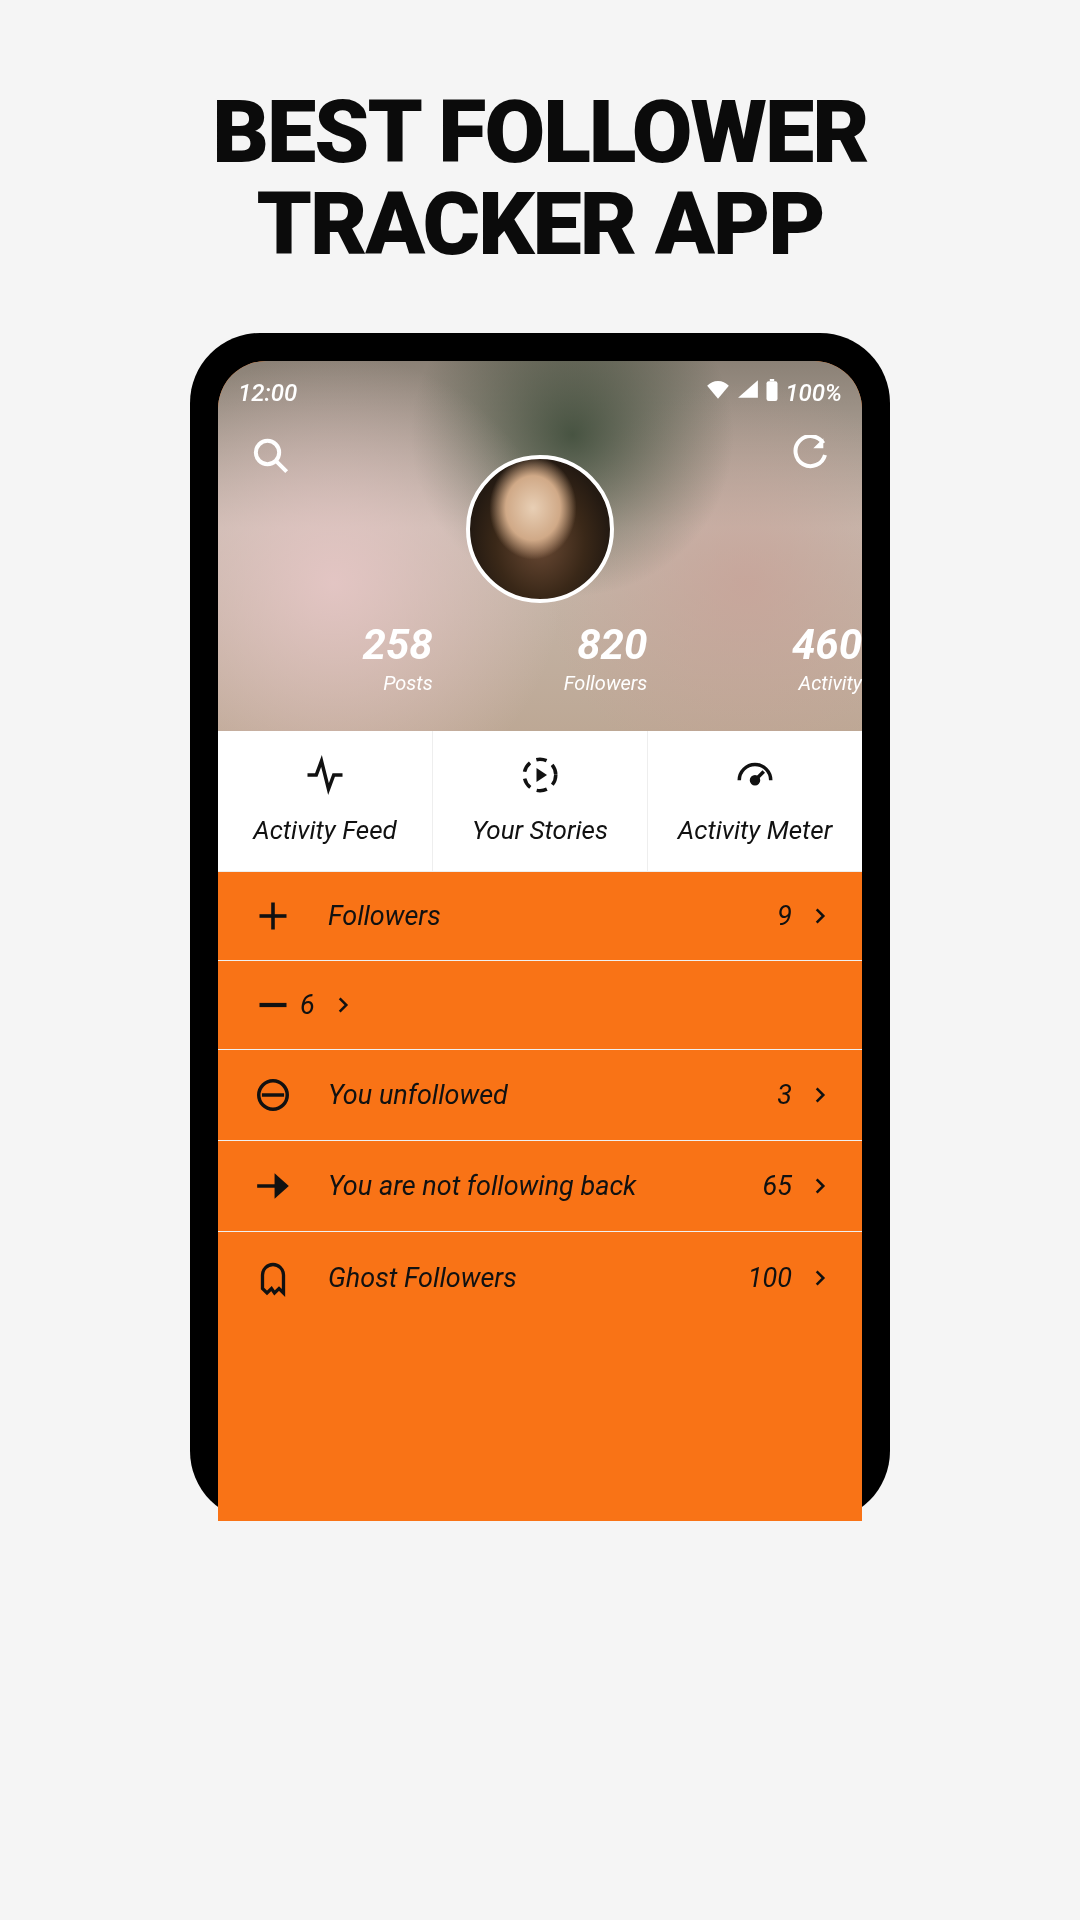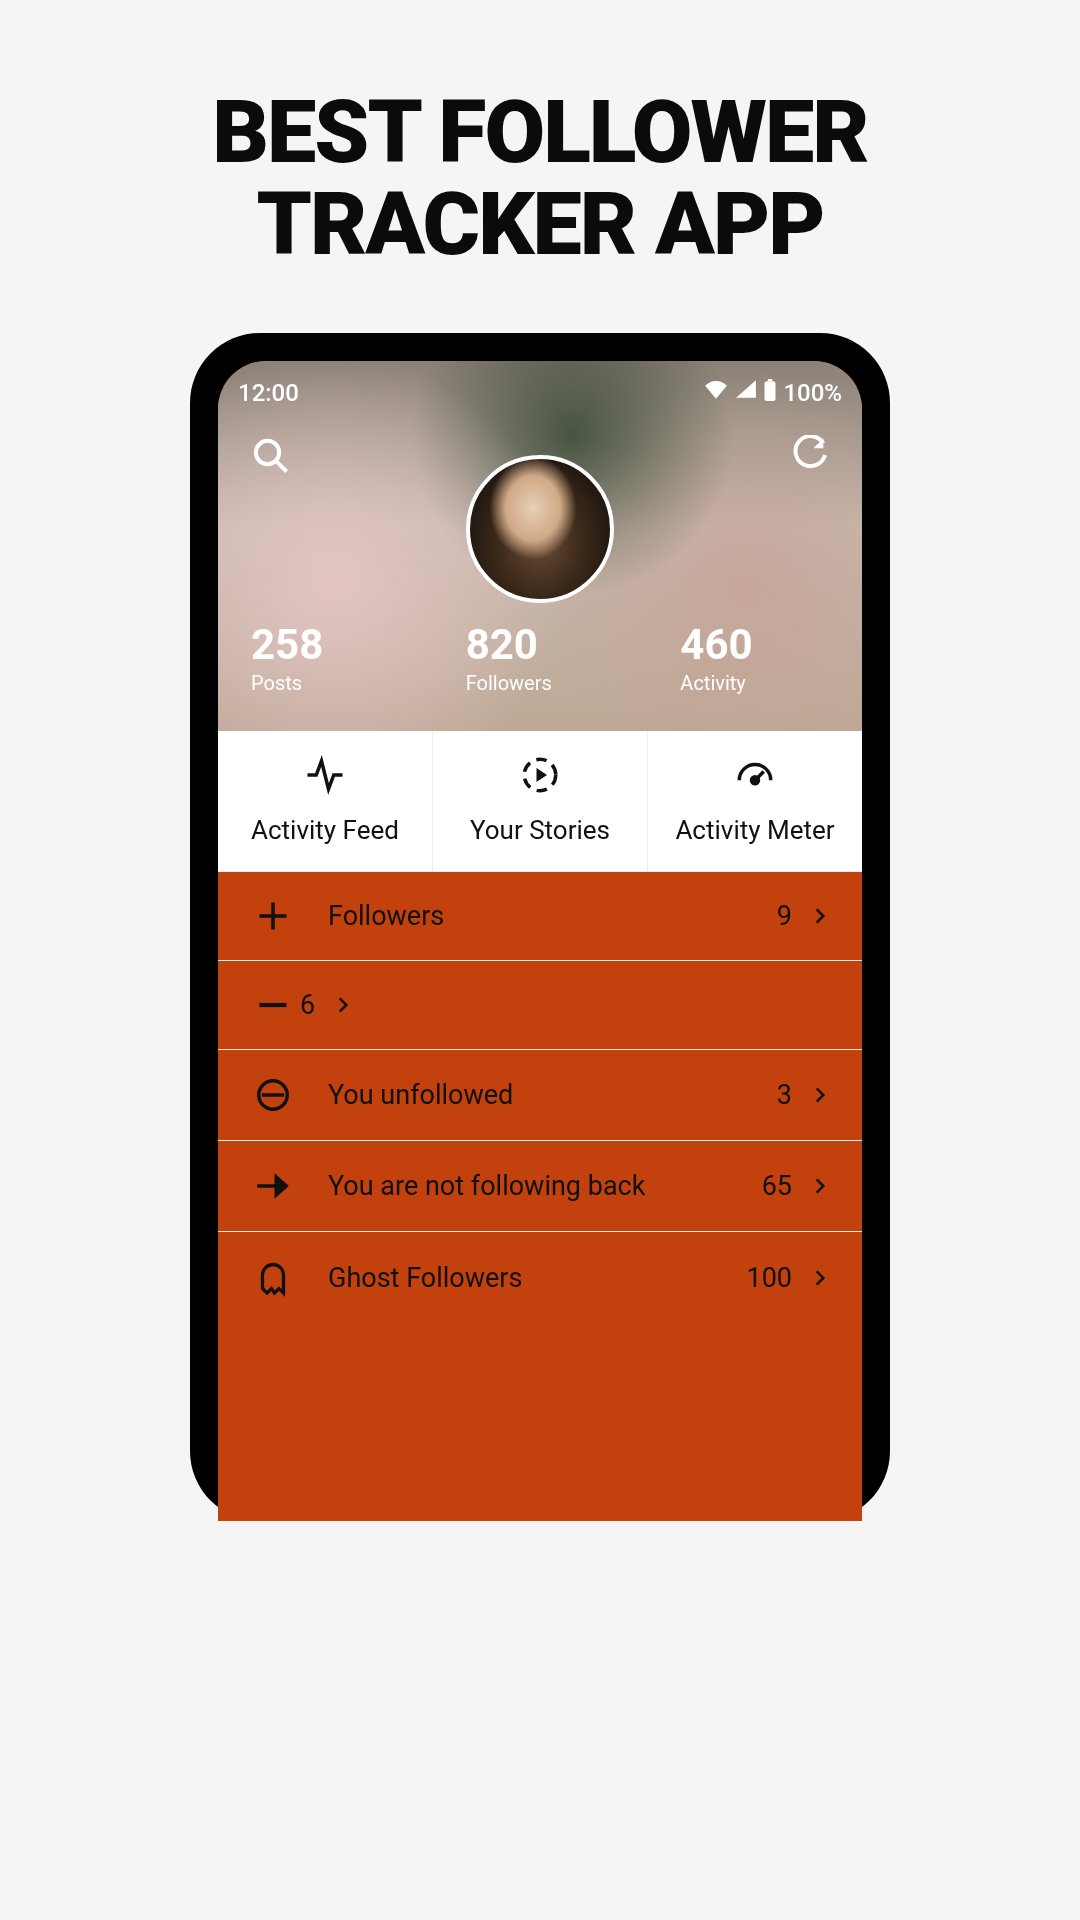--- a/index.html
+++ b/index.html
@@ -21,25 +21,26 @@
 }
 .phone-frame {
   width: 700px;
   margin: 62px auto 0;
   background: #000;
   border-radius: 70px;
   padding: 28px 28px 0 28px;
 }
 .phone-screen {
   width: 100%;
-  background: #c2410c;
+  background: #f97316;
   border-radius: 48px 48px 0 0;
   overflow: hidden;
   position: relative;
   height: 1160px;
+  font-style: italic;
 }
 .header-bg {
   position: relative;
   height: 370px;
   background:
     radial-gradient(circle at 18% 60%, rgba(232,200,200,0.85), rgba(232,200,200,0) 40%),
     radial-gradient(circle at 55% 20%, rgba(40,60,40,0.75), rgba(40,60,40,0) 35%),
     radial-gradient(circle at 82% 60%, rgba(200,160,150,0.7), rgba(200,160,150,0) 35%),
     linear-gradient(180deg, #8b8176 0%, #c7b9ae 45%, #bda895 100%);
 }
@@ -84,21 +85,21 @@
     linear-gradient(150deg, #2f4a2a 0%, #4e6b42 30%, #8fa876 60%, #cdd9b9 100%);
 }
 .profile-stats {
   position: absolute;
   bottom: 36px;
   left: 0; right: 0;
   display: flex;
 }
 .stat {
   flex: 1;
-  text-align: left;
+  text-align: right;
   color: #fff;
   margin-left: 33px;
 }
 .stat-val { font-size: 42px; font-weight: 700; }
 .stat-lbl { font-size: 20px; font-weight: 400; margin-top: 2px; }
 .tabs {
   display: flex;
   background: #fff;
   border-bottom: 1px solid #eee;
 }

